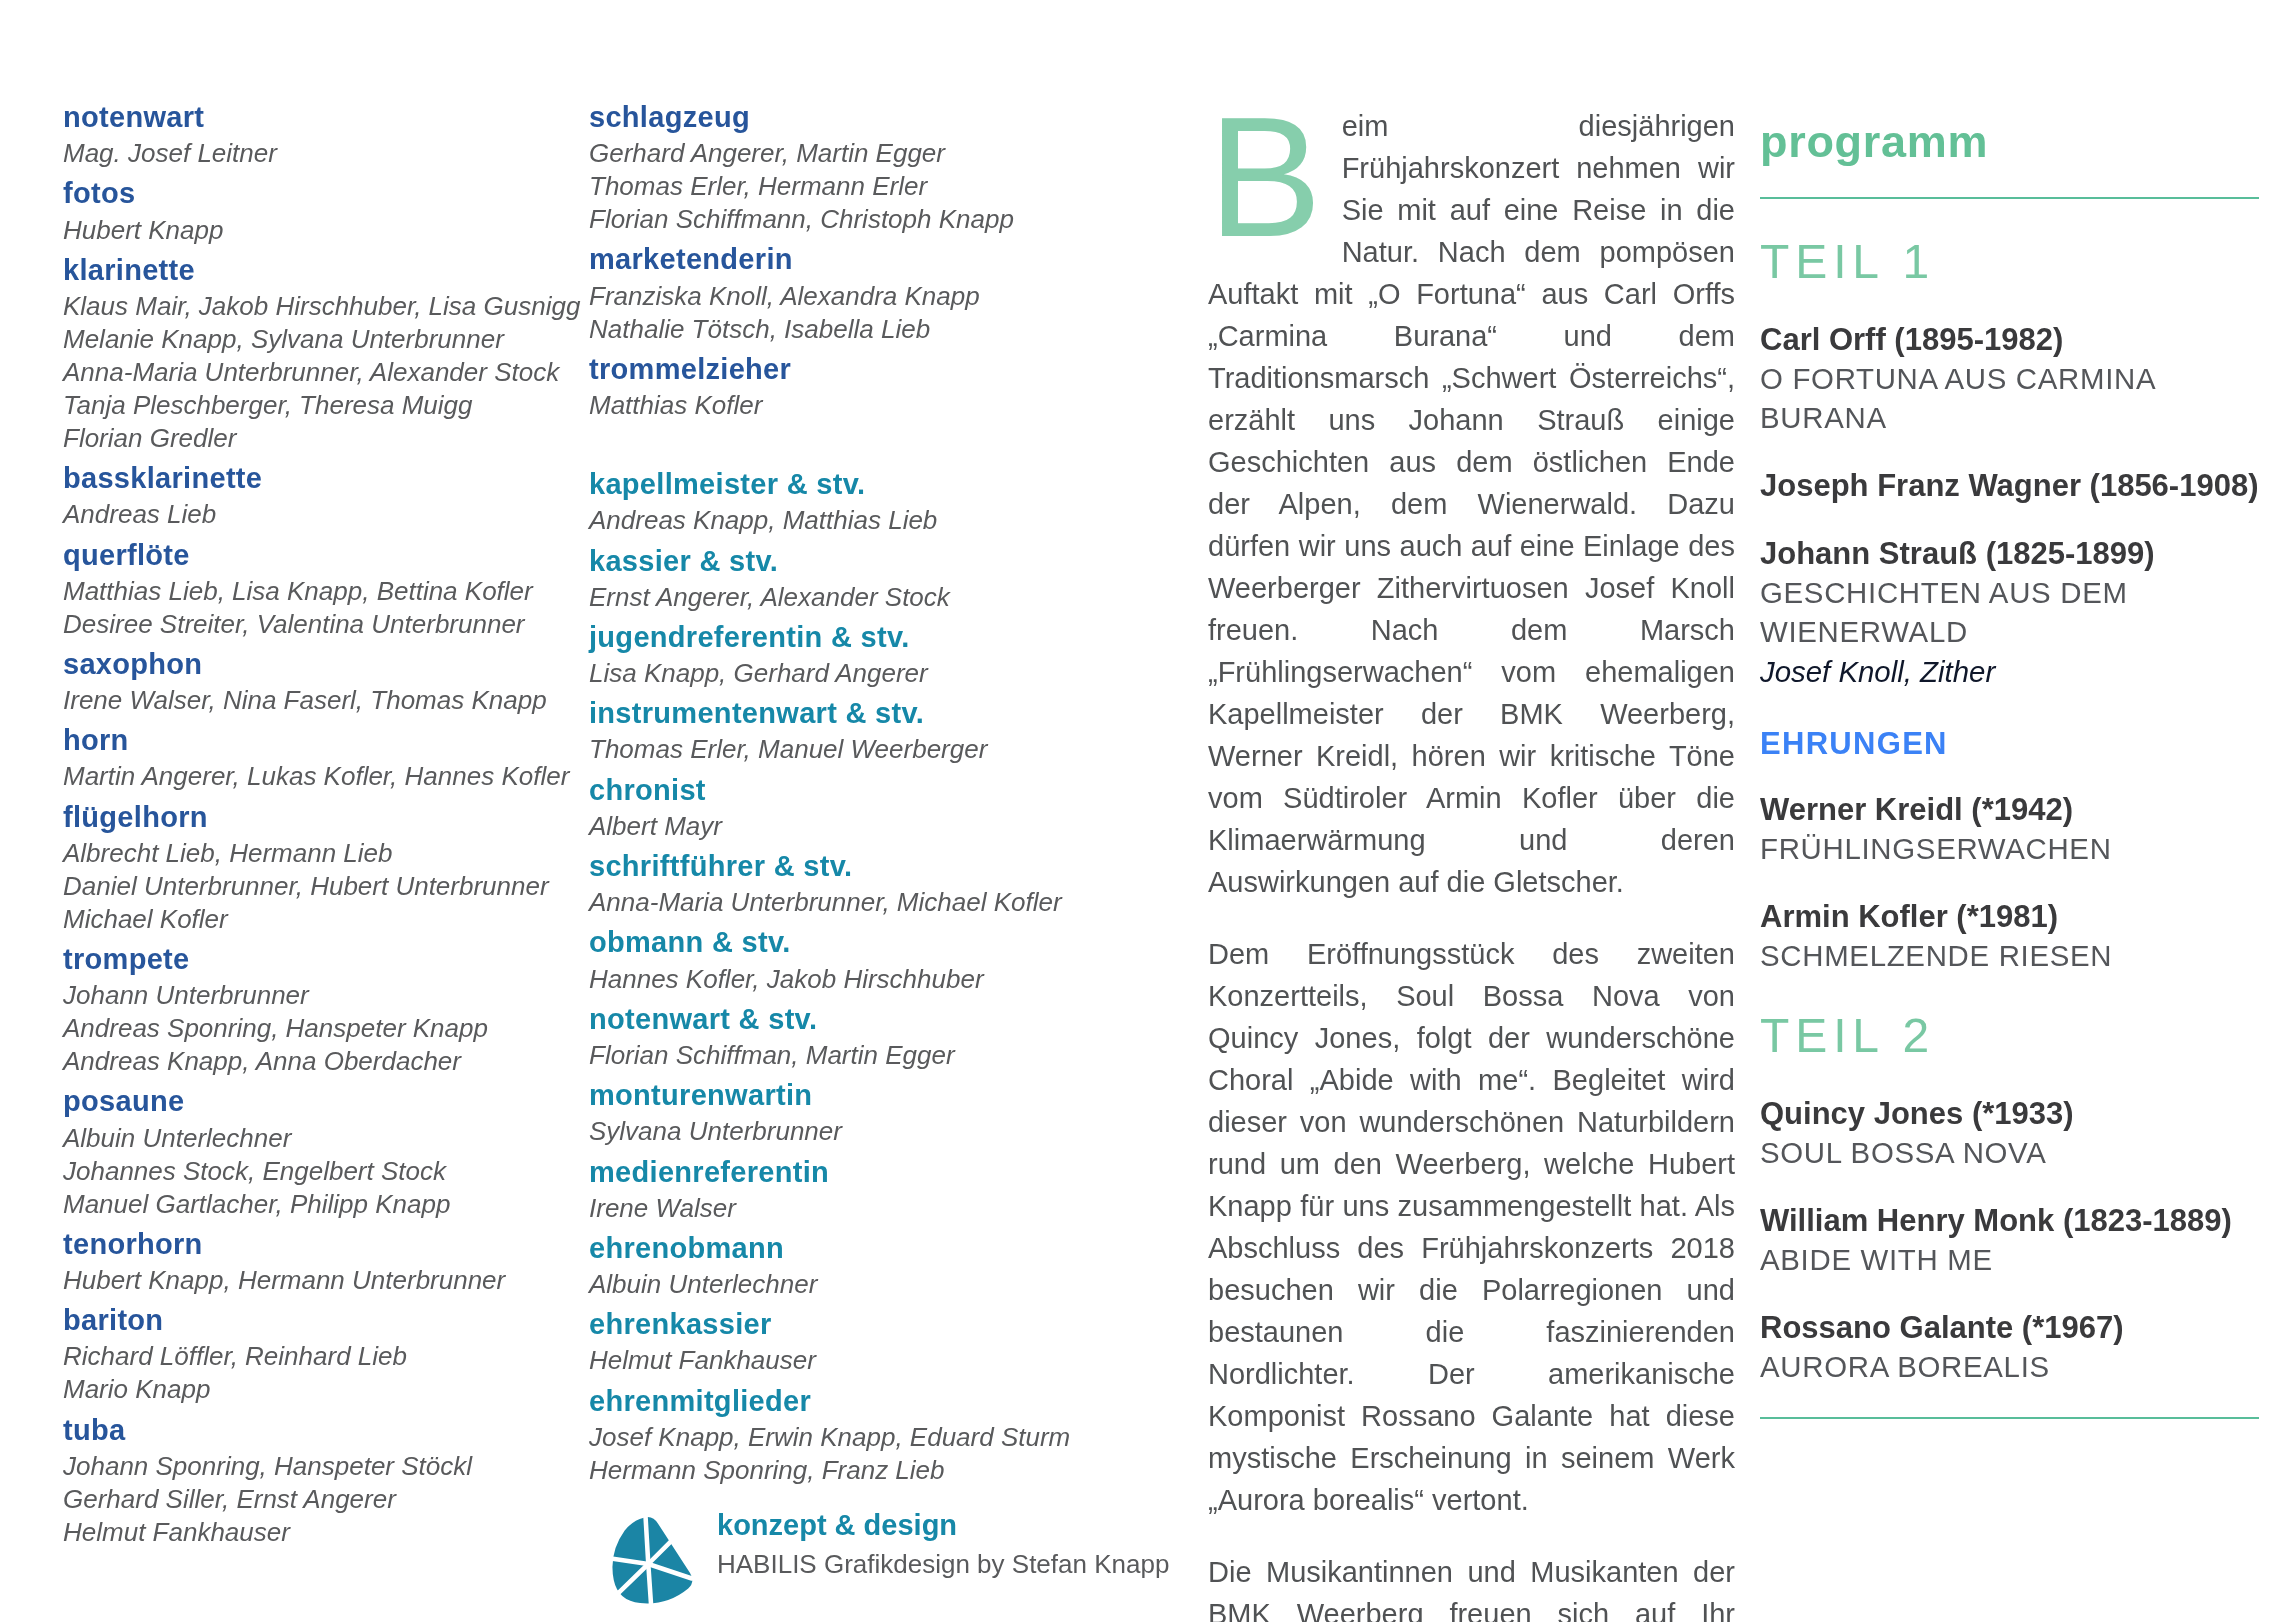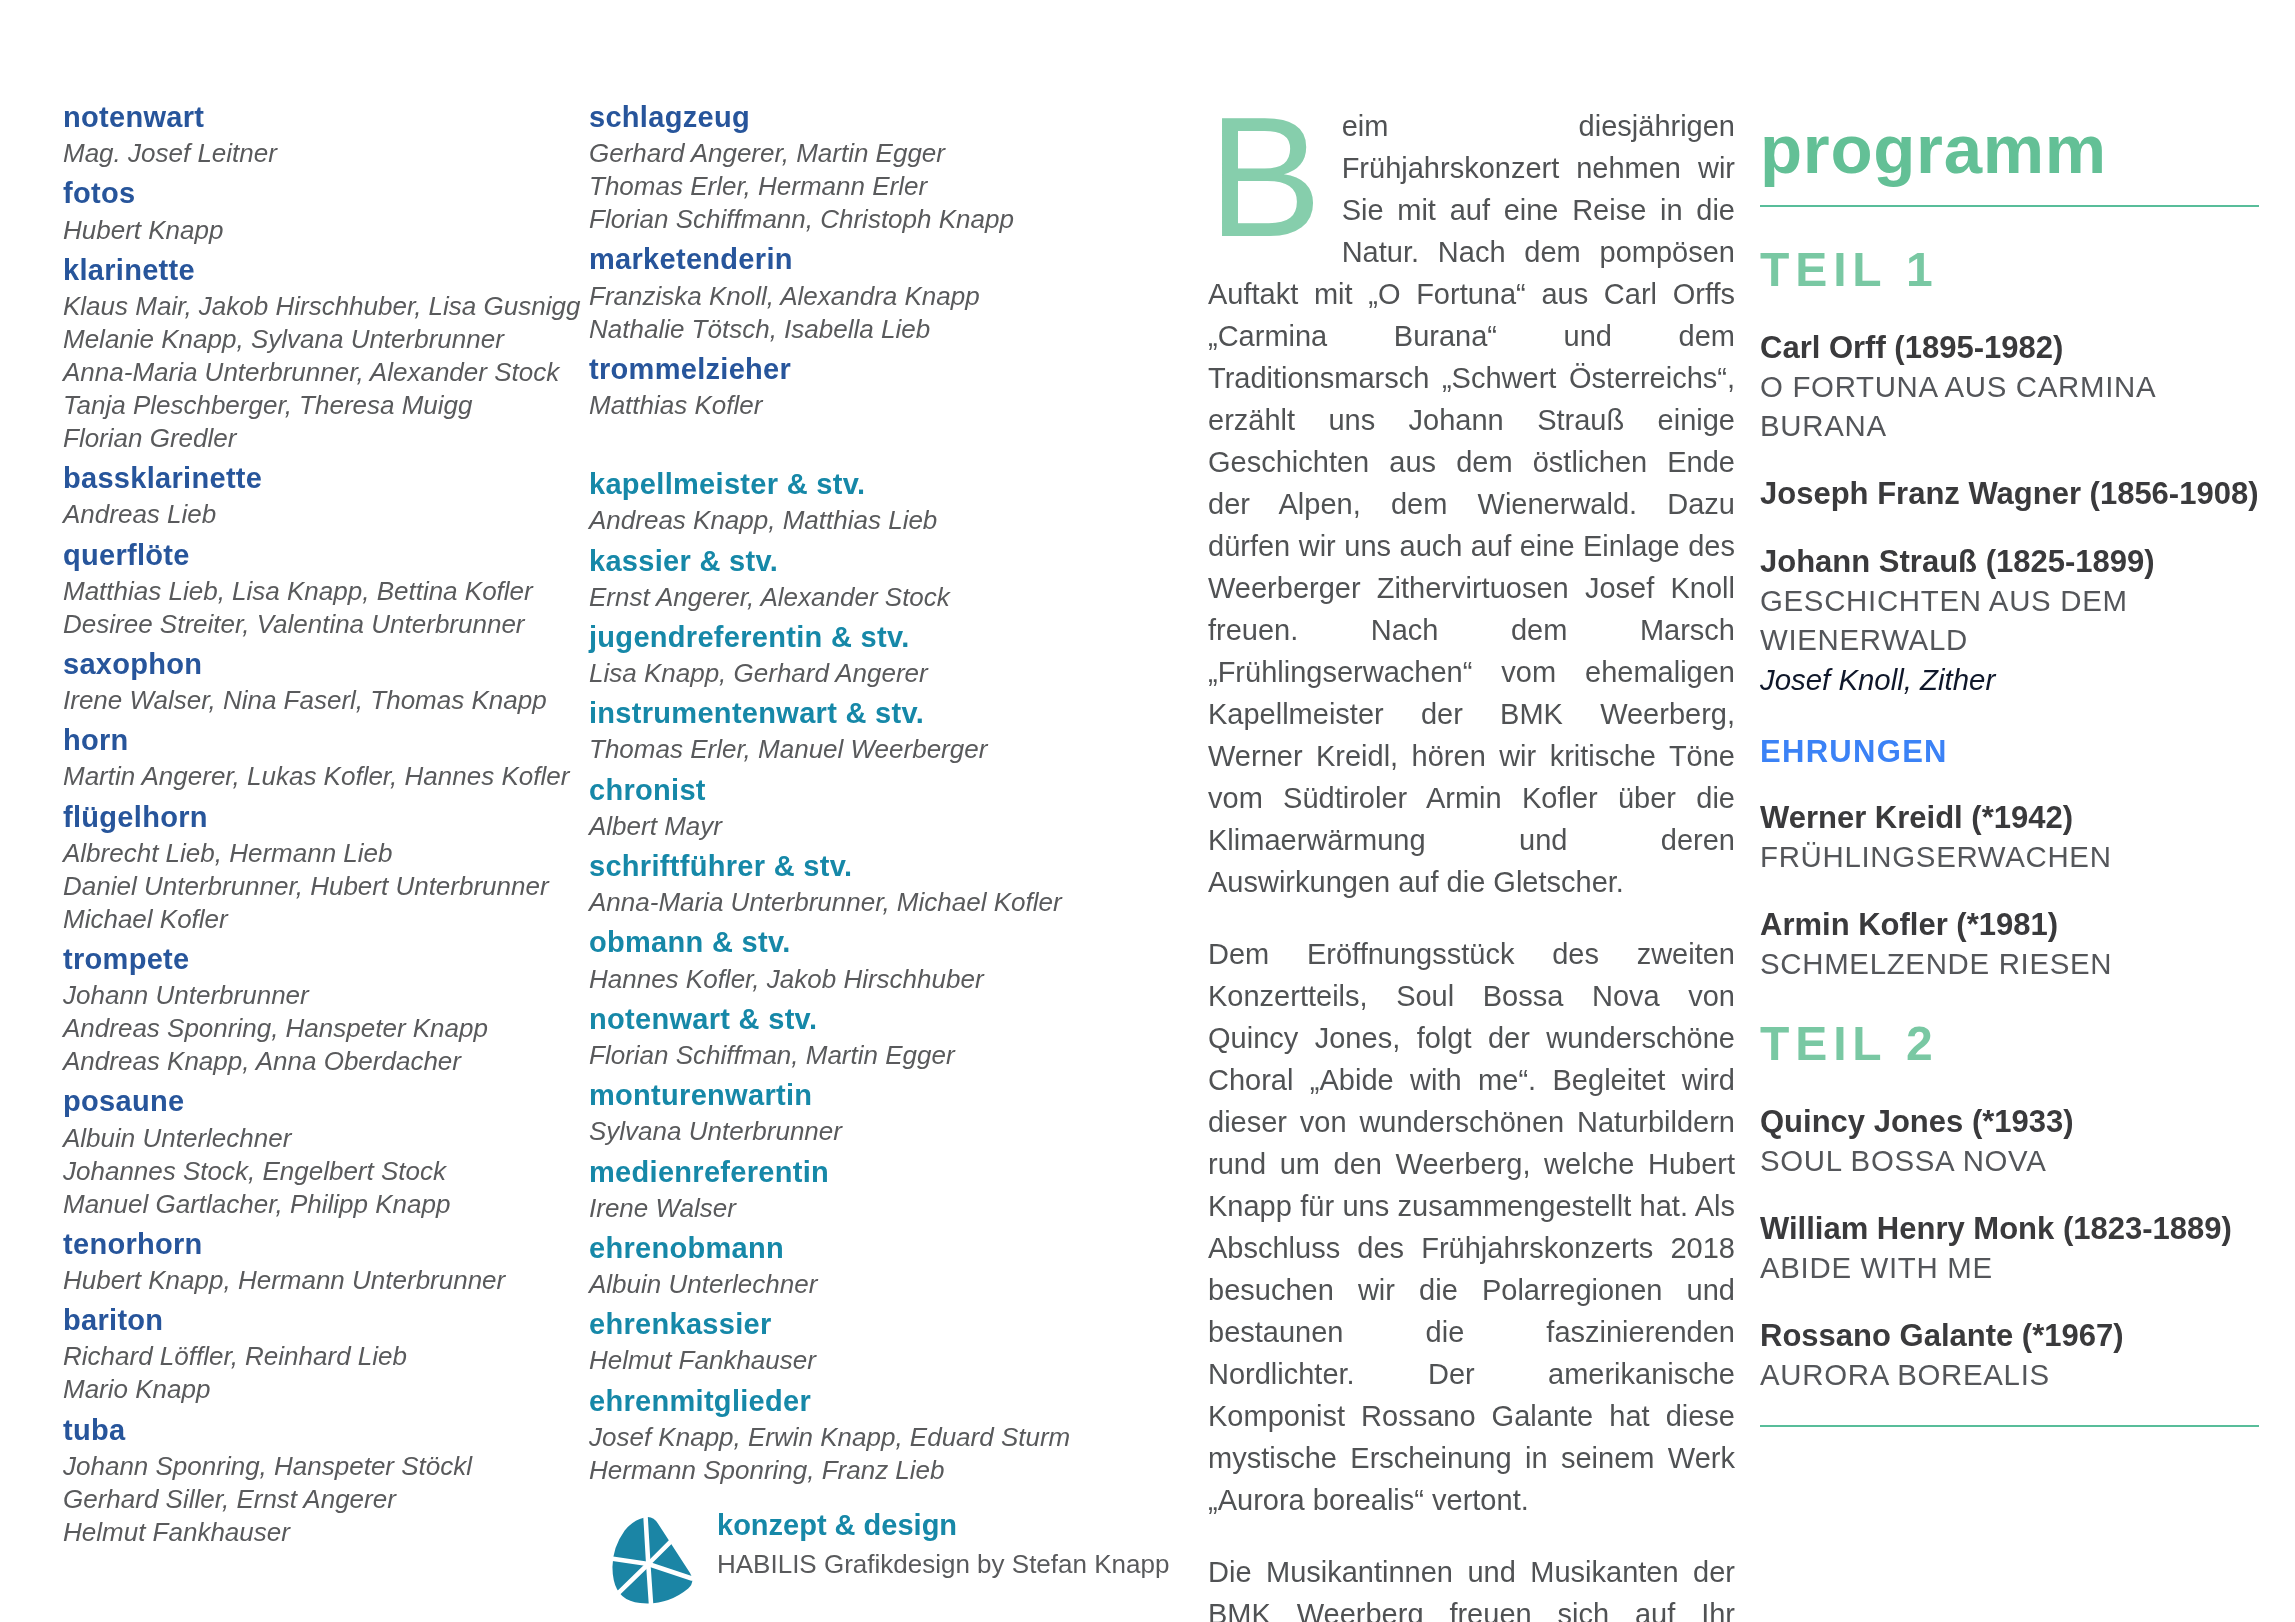--- a/index.html
+++ b/index.html
@@ -38,24 +38,24 @@
     text-align:justify; hyphens:auto; -webkit-hyphens:auto;
   }
   #col3 p:last-child { margin-bottom:0; }
   .dropcap {
     float:left; font-size:171px; line-height:133px; color:#86ceac;
     margin:5.2px 19.6px 0 0; font-weight:normal;
   }
 
   
   #col4 { position:absolute; left:1760px; top:105px; width:499px; }
-  .program-title { margin:16px 0 26px 0; font-size:69px; line-height:58px; font-weight:bold; color:#63c096; letter-spacing:0.7px; }
+  .program-title { margin:8px 0 26px 0; font-size:45px; line-height:58px; font-weight:bold; color:#63c096; letter-spacing:0.7px; }
   .rule { border:0; border-top:2px solid #58bd9a; margin:0 0 39px 0; }
   .rule-bottom { border:0; border-top:2px solid #58bd9a; margin:31px 0 0 0; }
-  .teil { font-size:48px; line-height:48px; color:#79c8a3; letter-spacing:5.9px; margin:37px 0 34px 0; font-weight:bold; }
+  .teil { font-size:48px; line-height:48px; color:#79c8a3; letter-spacing:5.9px; margin:37px 0 34px 0; font-weight:normal; }
   .teil.first { margin-top:0; }
   .program-heading { font-size:31px; line-height:31px; font-weight:bold; color:#3b82f6; letter-spacing:1.3px; margin:37px 0 31px 0; }
   .piece { margin:0 0 29px 0; }
   .composer { font-size:31px; line-height:39px; font-weight:bold; color:#3a3a3c; }
   .work-line { font-size:29.4px; line-height:39px; color:#54565a; letter-spacing:0.7px; }
   .note { font-size:29.4px; line-height:39px; color:#0f172a; font-style:italic; margin-top:1.3px; }
 </style>
 </head>
 <body>
 

